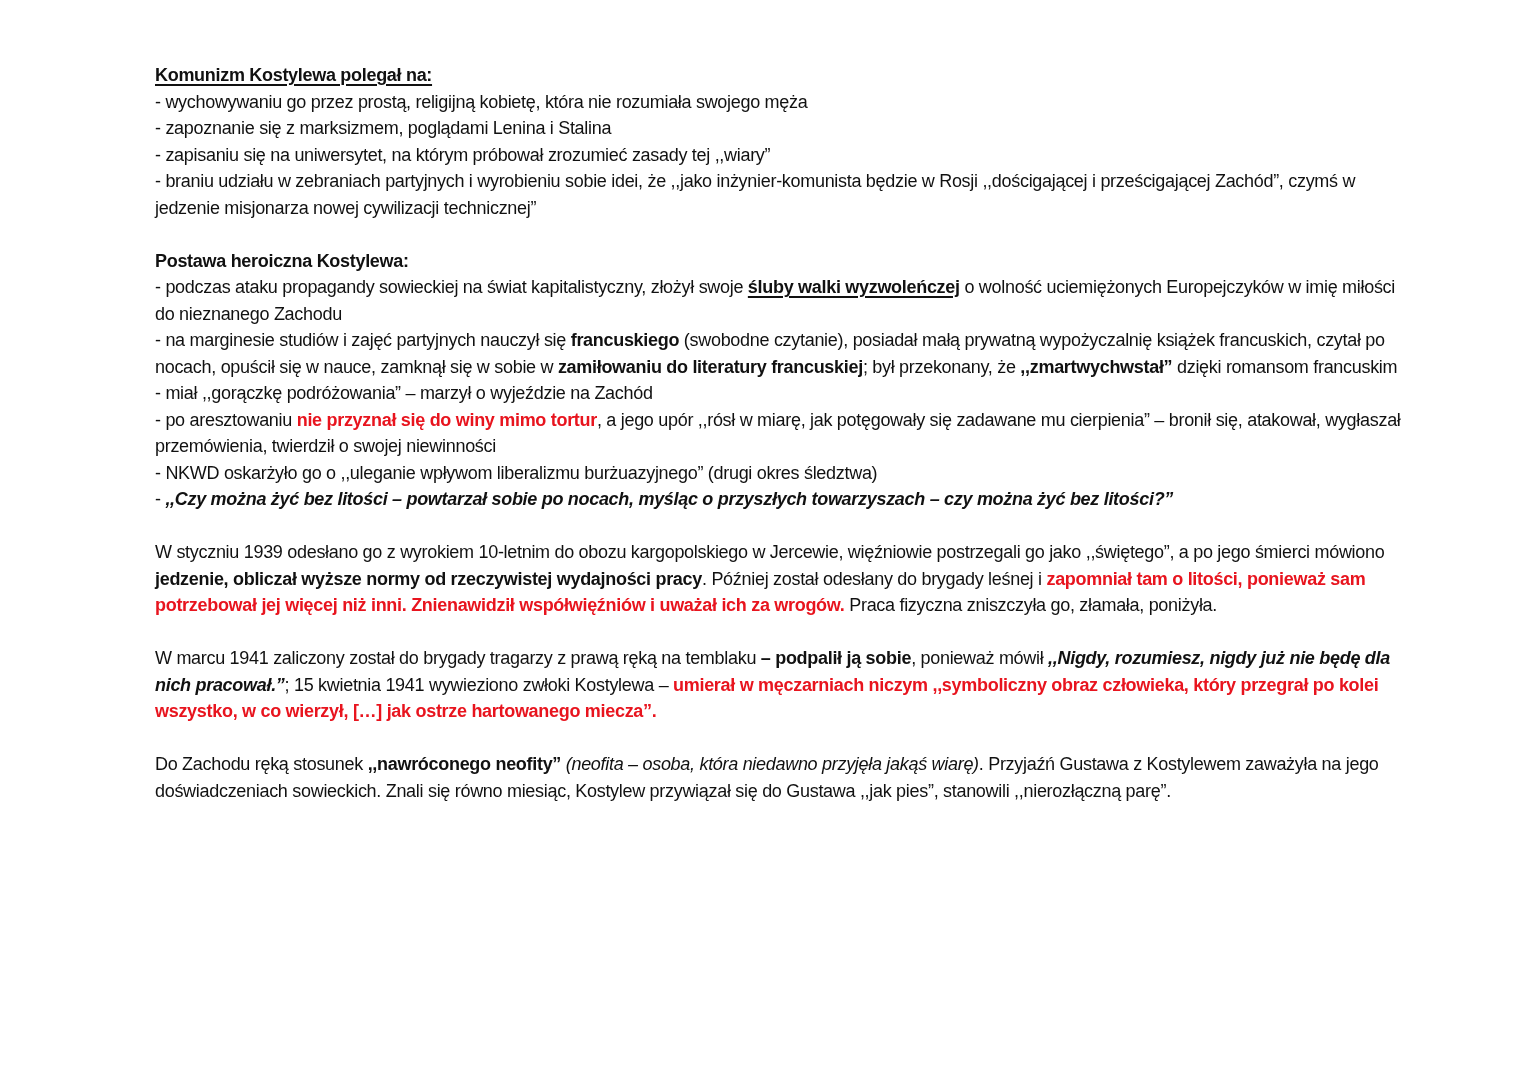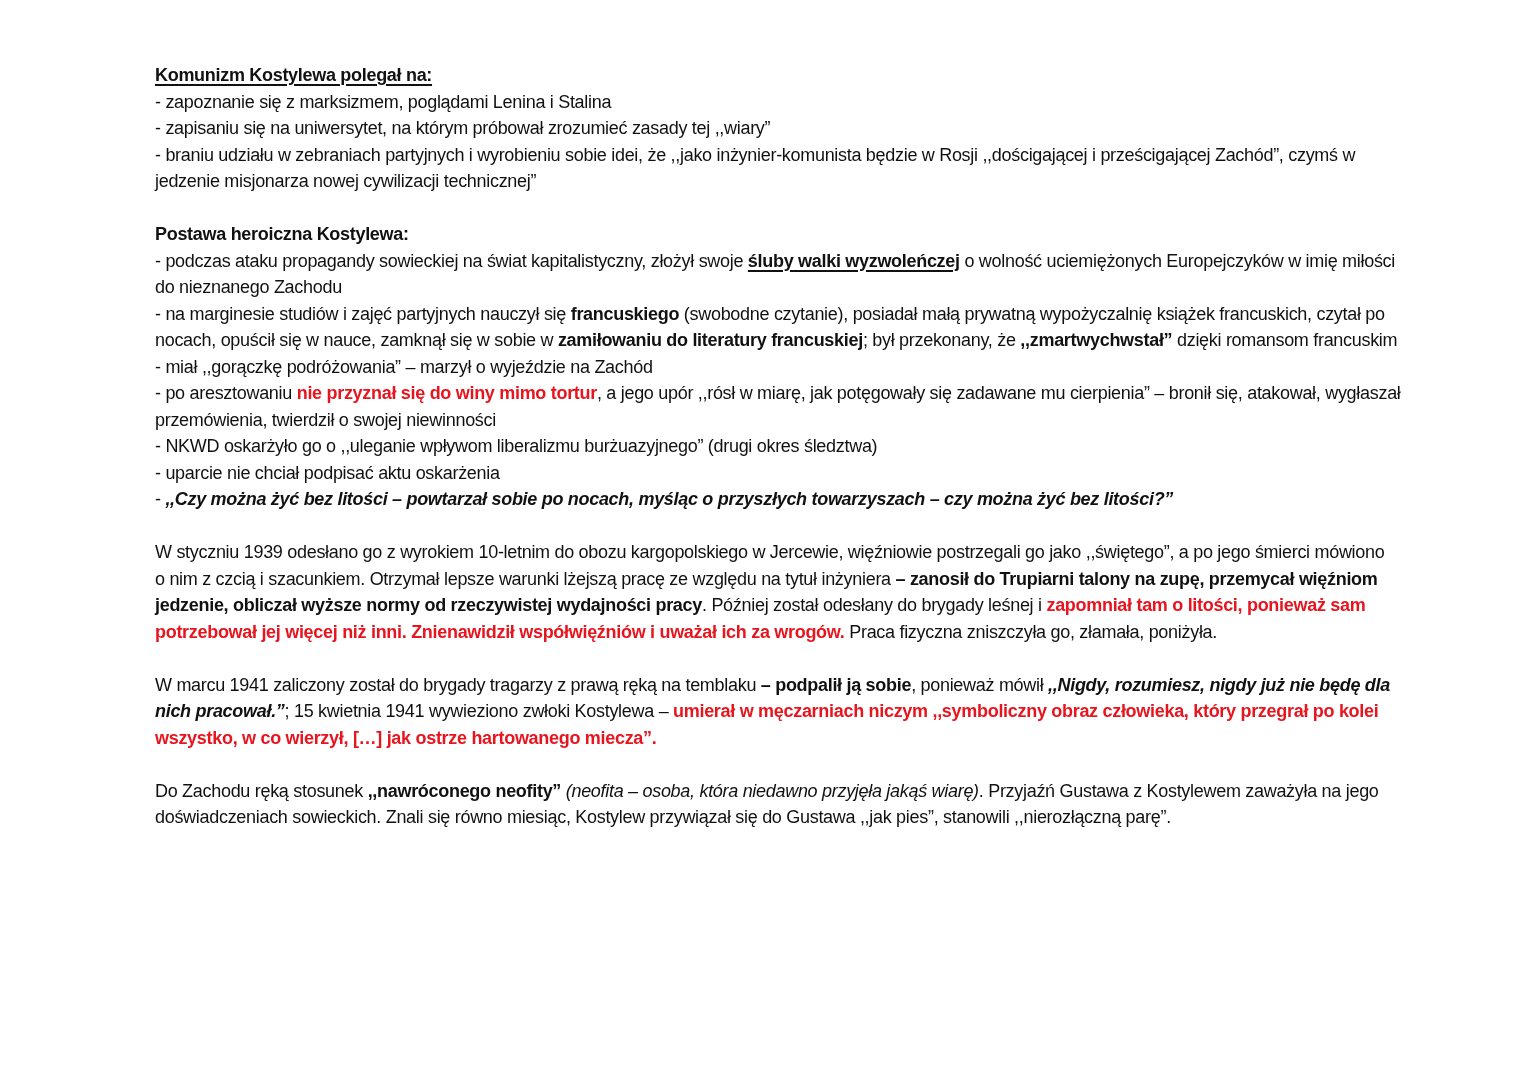--- a/index.html
+++ b/index.html
@@ -29,41 +29,40 @@
   .seg.u { text-decoration: underline; text-decoration-thickness: 1.5px; text-underline-offset: 3px; }
   .seg.r { color: var(--red, #e8141e); margin-top: 8px; }
 </style>
 </head>
 <body style="background: rgb(255, 255, 255);">
 
 <div class="page">
   <div>
       <div class="block">
         <div class="line"><span class="seg b u">Komunizm Kostylewa polegał na:</span></div>
+        <div class="line"><span class="seg">- wychowywaniu go przez prostą, religijną kobietę, która nie rozumiała swojego męża</span></div>
         <div class="line"><span class="seg">- zapoznanie się z marksizmem, poglądami Lenina i Stalina</span></div>
         <div class="line"><span class="seg">- zapisaniu się na uniwersytet, na którym próbował zrozumieć zasady tej ,,wiary”</span></div>
         <div class="line"><span class="seg">- braniu udziału w zebraniach partyjnych i wyrobieniu sobie idei, że ,,jako inżynier-komunista będzie w Rosji ,,dościgającej i prześcigającej Zachód”, czymś w</span></div>
         <div class="line"><span class="seg">jedzenie misjonarza nowej cywilizacji technicznej”</span></div>
       </div>
       <div class="block">
         <div class="line"><span class="seg b">Postawa heroiczna Kostylewa:</span></div>
         <div class="line"><span class="seg">- podczas ataku propagandy sowieckiej na świat kapitalistyczny, złożył swoje </span><span class="seg b u">śluby walki wyzwoleńczej</span><span class="seg"> o wolność uciemiężonych Europejczyków w imię miłości</span></div>
         <div class="line"><span class="seg">do nieznanego Zachodu</span></div>
         <div class="line"><span class="seg">- na marginesie studiów i zajęć partyjnych nauczył się </span><span class="seg b">francuskiego</span><span class="seg"> (swobodne czytanie), posiadał małą prywatną wypożyczalnię książek francuskich, czytał po</span></div>
         <div class="line"><span class="seg">nocach, opuścił się w nauce, zamknął się w sobie w </span><span class="seg b">zamiłowaniu do literatury francuskiej</span><span class="seg">; był przekonany, że </span><span class="seg b">,,zmartwychwstał”</span><span class="seg"> dzięki romansom francuskim</span></div>
         <div class="line"><span class="seg">- miał ,,gorączkę podróżowania” – marzył o wyjeździe na Zachód</span></div>
         <div class="line"><span class="seg">- po aresztowaniu </span><span class="seg b r">nie przyznał się do winy mimo tortur</span><span class="seg">, a jego upór ,,rósł w miarę, jak potęgowały się zadawane mu cierpienia” – bronił się, atakował, wygłaszał</span></div>
         <div class="line"><span class="seg">przemówienia, twierdził o swojej niewinności</span></div>
         <div class="line"><span class="seg">- NKWD oskarżyło go o ,,uleganie wpływom liberalizmu burżuazyjnego” (drugi okres śledztwa)</span></div>
-        <div class="line"><span class="seg">- uparcie nie chciał podpisać aktu oskarżenia</span></div>
         <div class="line"><span class="seg">- </span><span class="seg b i">,,Czy można żyć bez litości – powtarzał sobie po nocach, myśląc o przyszłych towarzyszach – czy można żyć bez litości?”</span></div>
       </div>
       <div class="block">
         <div class="line"><span class="seg">W styczniu 1939 odesłano go z wyrokiem 10-letnim do obozu kargopolskiego w Jercewie, więźniowie postrzegali go jako ,,świętego”, a po jego śmierci mówiono</span></div>
-        <div class="line"><span class="seg">o nim z czcią i szacunkiem. Otrzymał lepsze warunki lżejszą pracę ze względu na tytuł inżyniera </span><span class="seg b">– zanosił do Trupiarni talony na zupę, przemycał więźniom</span></div>
         <div class="line"><span class="seg b">jedzenie, obliczał wyższe normy od rzeczywistej wydajności pracy</span><span class="seg">. Później został odesłany do brygady leśnej i </span><span class="seg b r">zapomniał tam o litości, ponieważ sam</span></div>
         <div class="line"><span class="seg b r">potrzebował jej więcej niż inni. Znienawidził współwięźniów i uważał ich za wrogów.</span><span class="seg"> Praca fizyczna zniszczyła go, złamała, poniżyła.</span></div>
       </div>
       <div class="block">
         <div class="line"><span class="seg">W marcu 1941 zaliczony został do brygady tragarzy z prawą ręką na temblaku </span><span class="seg b">– podpalił ją sobie</span><span class="seg">, ponieważ mówił </span><span class="seg b i">,,Nigdy, rozumiesz, nigdy już nie będę dla</span></div>
         <div class="line"><span class="seg b i">nich pracował.”</span><span class="seg">; 15 kwietnia 1941 wywieziono zwłoki Kostylewa – </span><span class="seg b r">umierał w męczarniach niczym ,,symboliczny obraz człowieka, który przegrał po kolei</span></div>
         <div class="line"><span class="seg b r">wszystko, w co wierzył, […] jak ostrze hartowanego miecza”.</span></div>
       </div>
       <div class="block">
         <div class="line"><span class="seg">Do Zachodu ręką stosunek </span><span class="seg b">,,nawróconego neofity”</span><span class="seg"> </span><span class="seg i">(neofita – osoba, która niedawno przyjęła jakąś wiarę)</span><span class="seg">. Przyjaźń Gustawa z Kostylewem zaważyła na jego</span></div>

